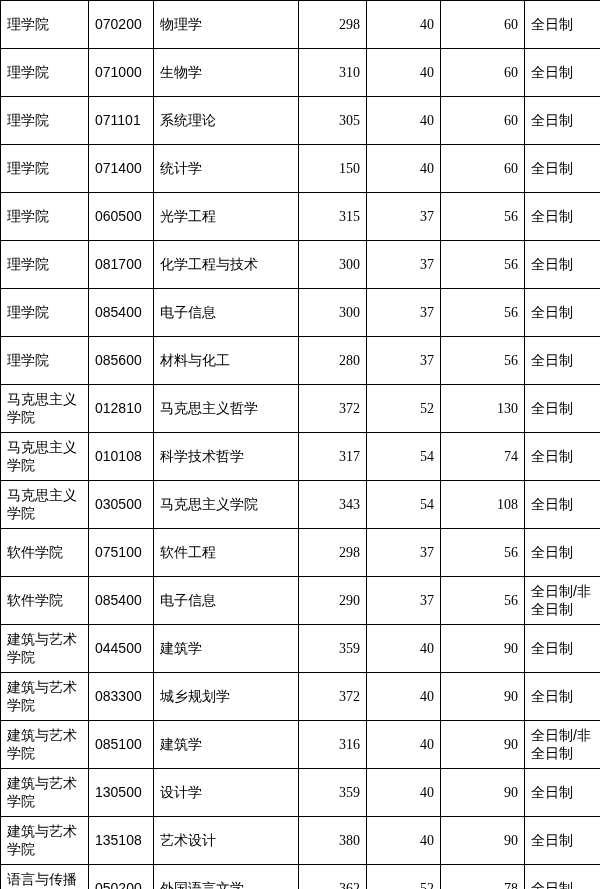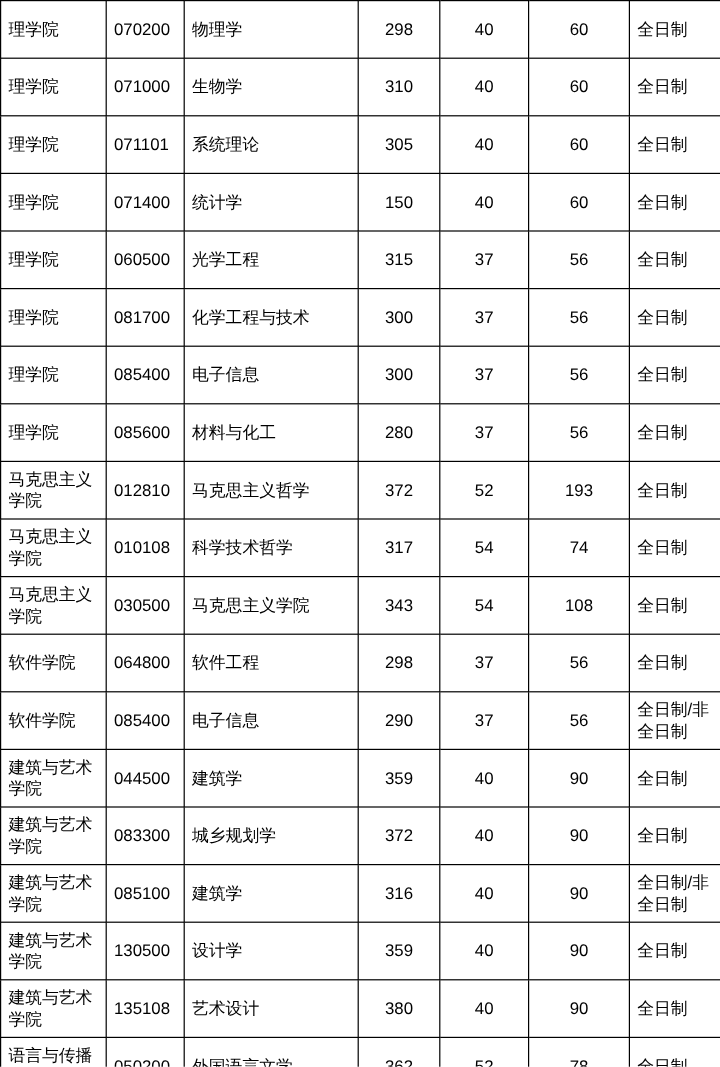--- a/index.html
+++ b/index.html
@@ -31,21 +31,21 @@
     border: 1px solid #000000;
     height: 48px;
     padding: 2px 6px;
     font-size: 14px;
     line-height: 1.22;
     vertical-align: middle;
     box-sizing: border-box;
     word-break: break-all;
   }
   td.left  { text-align: left; }
-  td.num   { text-align: center; font-family: Liberation Sans, sans-serif; }
+  td.num   { text-align: right; font-family: Liberation Serif, serif; }
 </style>
 </head>
 <body>
 
 <table id="score-table">
   <colgroup>
     <col class="c-college">
     <col class="c-code">
     <col class="c-major">
     <col class="c-total">
@@ -125,21 +125,21 @@
         <td class="num">37</td>
         <td class="num">56</td>
         <td class="left">全日制</td>
       </tr>
       <tr>
         <td class="left">马克思主义学院</td>
         <td class="left">012810</td>
         <td class="left">马克思主义哲学</td>
         <td class="num">372</td>
         <td class="num">52</td>
-        <td class="num">193</td>
+        <td class="num">130</td>
         <td class="left">全日制</td>
       </tr>
       <tr>
         <td class="left">马克思主义学院</td>
         <td class="left">010108</td>
         <td class="left">科学技术哲学</td>
         <td class="num">317</td>
         <td class="num">54</td>
         <td class="num">74</td>
         <td class="left">全日制</td>
@@ -148,21 +148,21 @@
         <td class="left">马克思主义学院</td>
         <td class="left">030500</td>
         <td class="left">马克思主义学院</td>
         <td class="num">343</td>
         <td class="num">54</td>
         <td class="num">108</td>
         <td class="left">全日制</td>
       </tr>
       <tr>
         <td class="left">软件学院</td>
-        <td class="left">064800</td>
+        <td class="left">075100</td>
         <td class="left">软件工程</td>
         <td class="num">298</td>
         <td class="num">37</td>
         <td class="num">56</td>
         <td class="left">全日制</td>
       </tr>
       <tr>
         <td class="left">软件学院</td>
         <td class="left">085400</td>
         <td class="left">电子信息</td>

